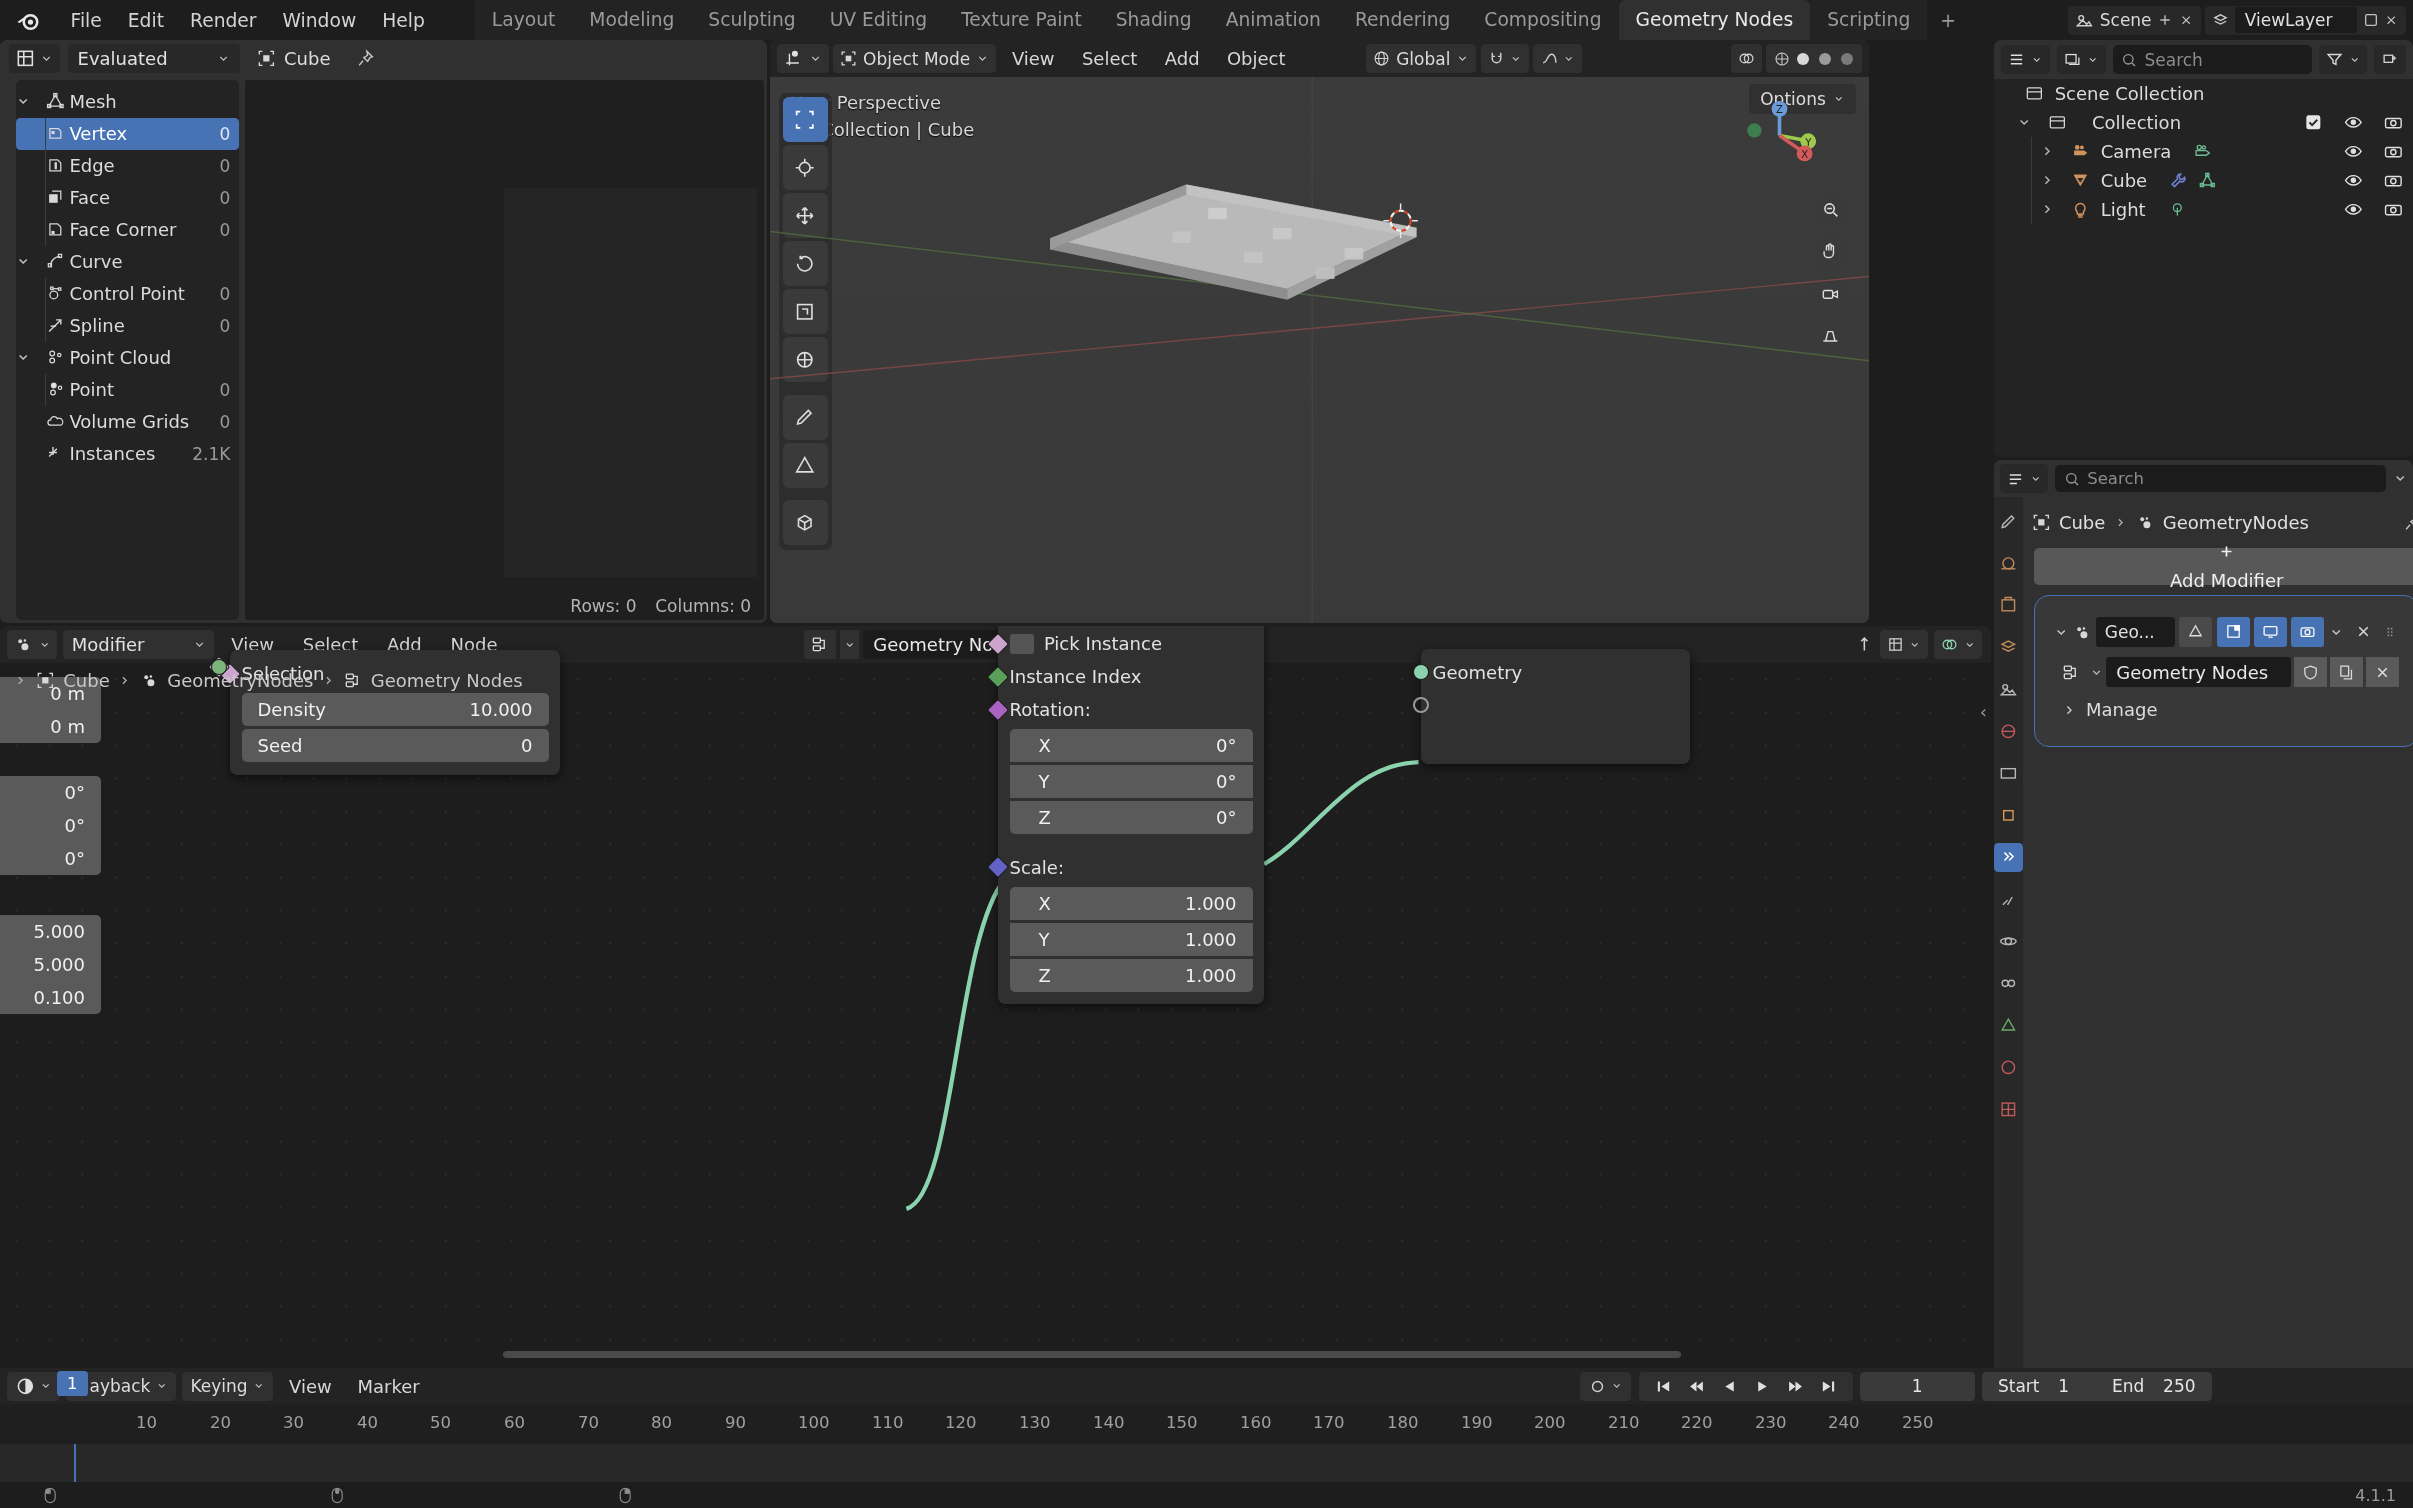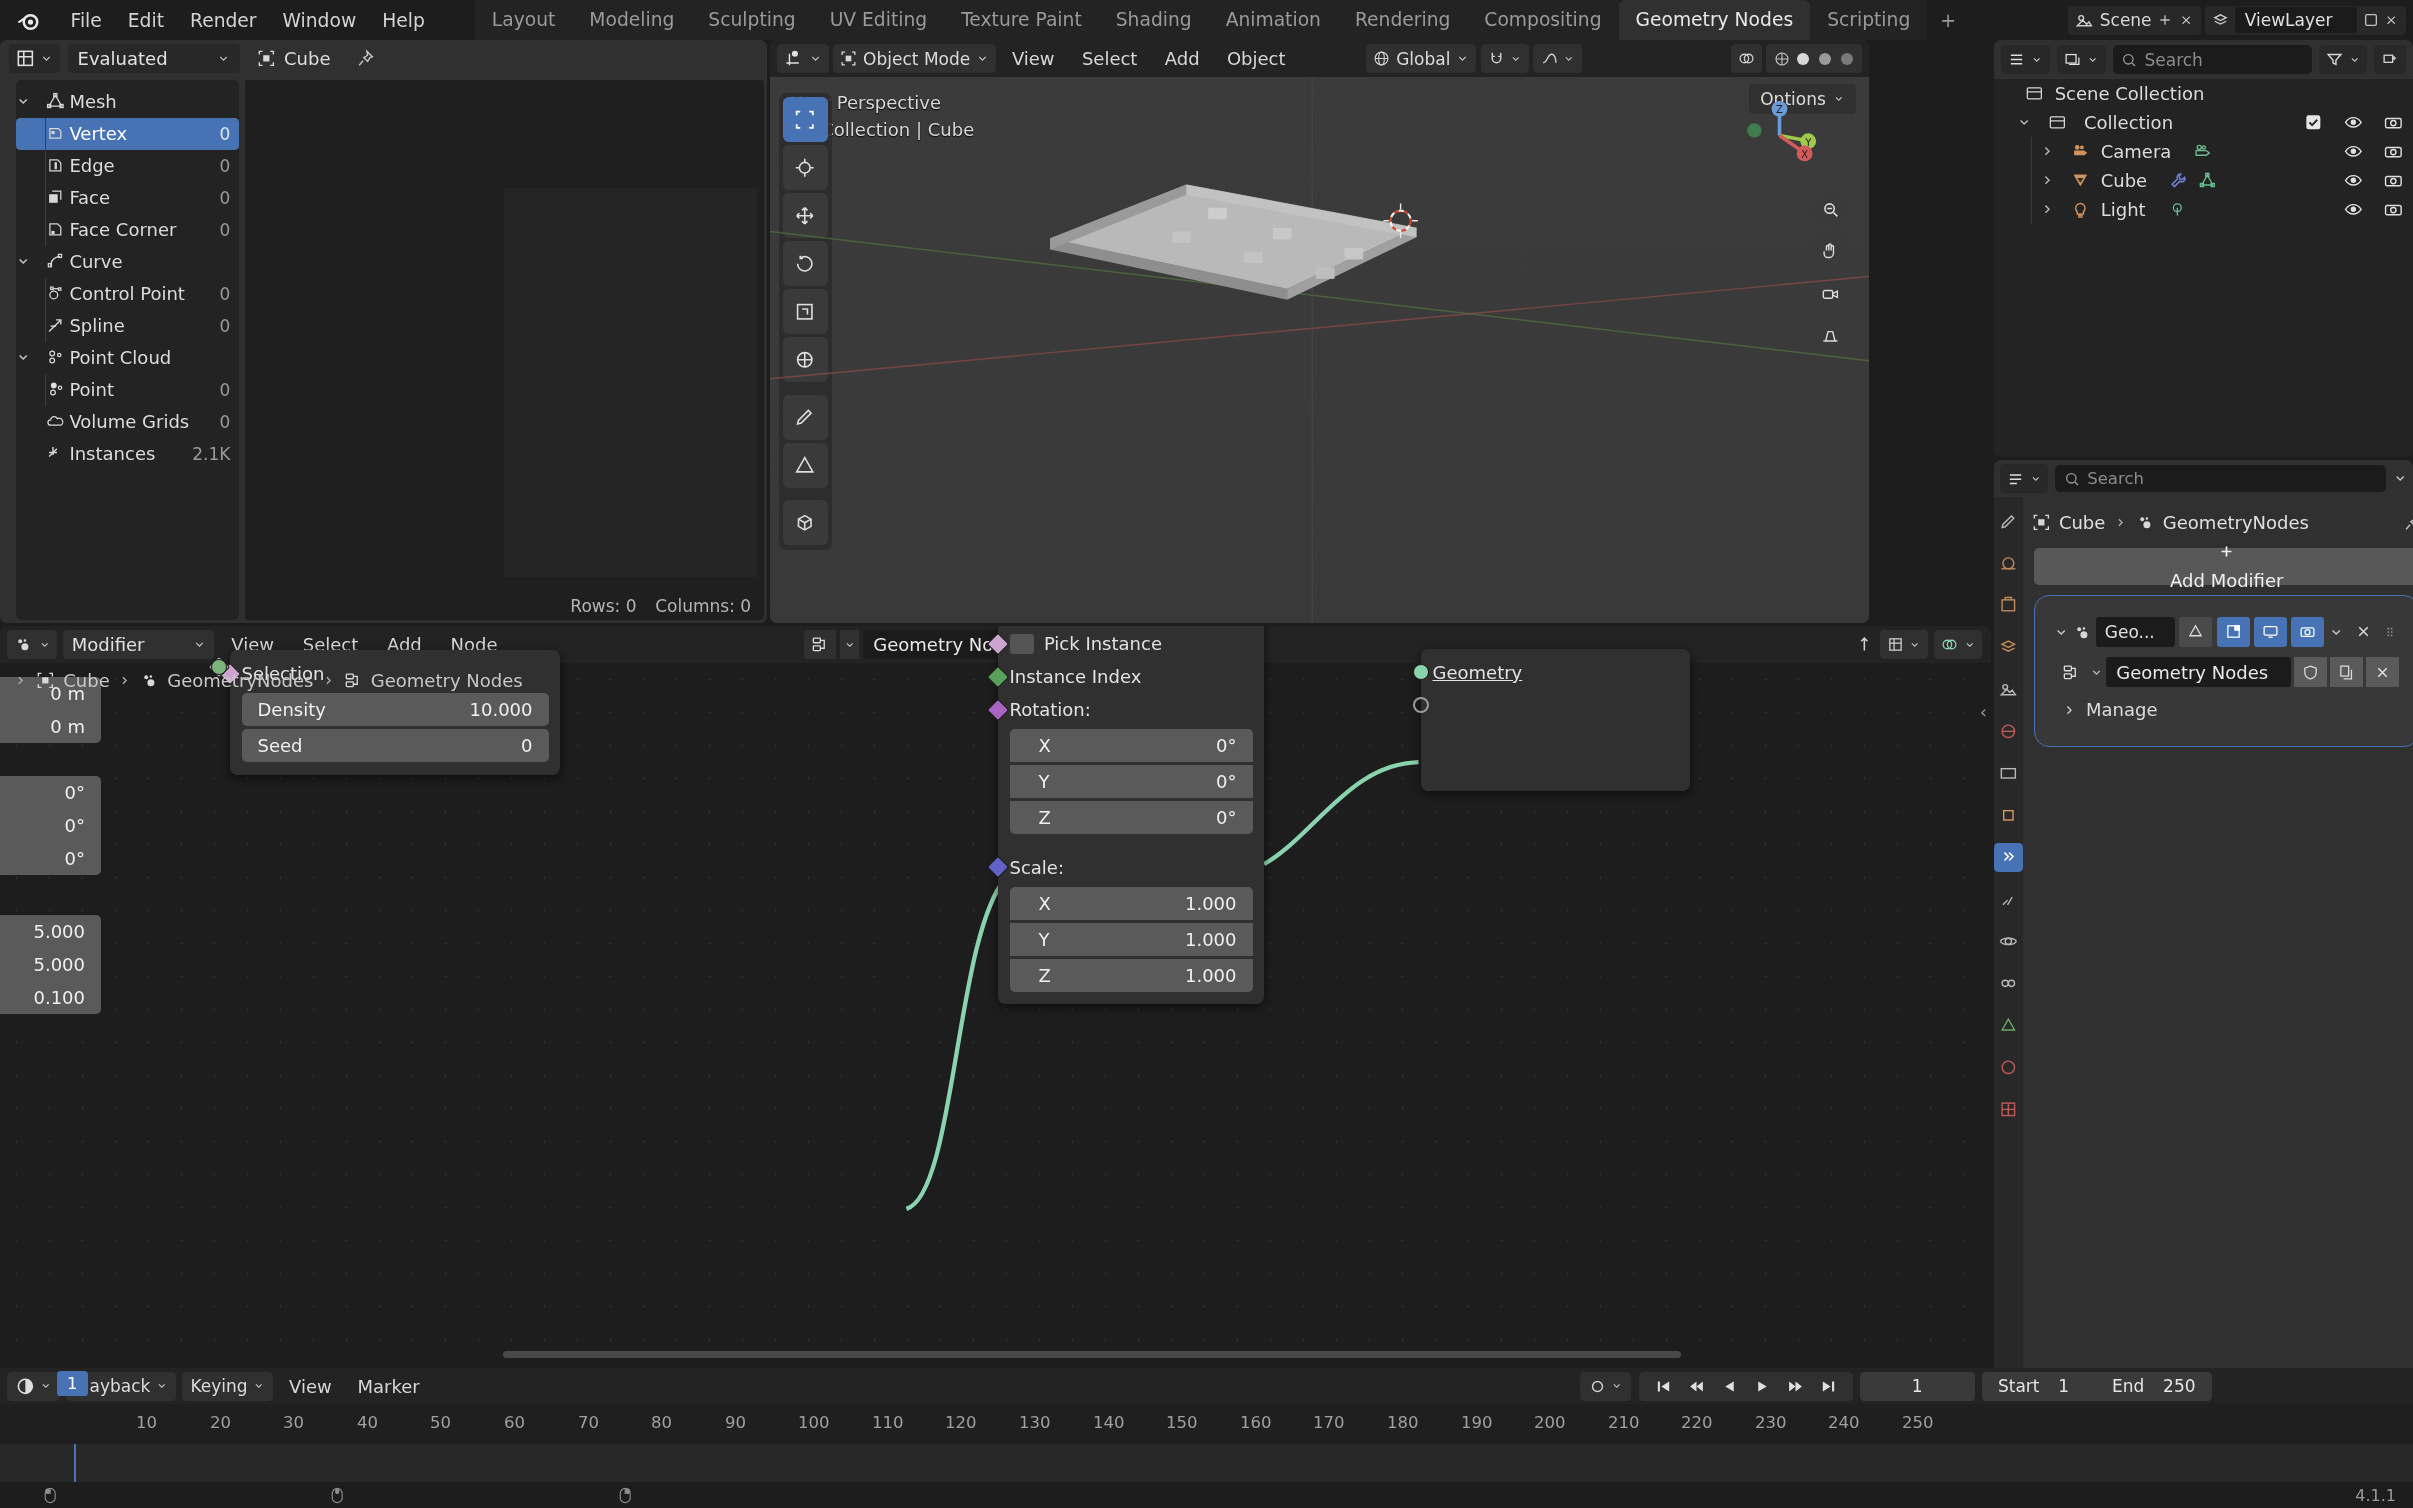--- a/index.html
+++ b/index.html
@@ -806,21 +806,21 @@
             <svg width="14.4" height="14.4" viewBox="0 0 24 24" fill="none" stroke="#b8b8b8" stroke-width="2.4">
               <path d="M6 9l6 6 6-6"></path>
             </svg>
           </span>
           <span class="ol-ico">
             <svg width="18.7" height="18.7" viewBox="0 0 24 24" fill="none" stroke="#d8d8d8" stroke-width="1.6">
               <rect x="3" y="5" width="18" height="14" rx="1.5"></rect>
               <path d="M3 10h18"></path>
             </svg>
           </span>
-          <span style="margin-left:12px">Collection</span>
+          <span style="margin-left:20px">Collection</span>
           <span class="ol-right">
             <span>
               <svg width="18.7" height="18.7" viewBox="0 0 24 24">
                 <rect x="3" y="3" width="18" height="18" rx="3" fill="#e6e6e6"></rect>
                 <path d="M7 12l3.4 3.6L17 8.6" fill="none" stroke="#2b2b2b" stroke-width="2.6"></path>
               </svg>
             </span>
             <span>
               <svg width="18.7" height="18.7" viewBox="0 0 24 24" fill="none" stroke="#e0e0e0" stroke-width="1.8">
                 <path d="M2 12s4-6 10-6 10 6 10 6-4 6-10 6S2 12 2 12z"></path>
@@ -1450,21 +1450,21 @@
             <span class="nlbl" style="flex:none;margin-left:13px">Y</span>
             <span class="nval">1.000</span>
           </div>
           <div class="nfield g-bot">
             <span class="nlbl" style="flex:none;margin-left:13px">Z</span>
             <span class="nval">1.000</span>
           </div>
         </div>
       </div>
 
-      <div class="node" style="left:1421px; top:-14.4px; width:269px; height:142px;text-decoration:underline;">
+      <div class="node" style="left:1421px; top:-14.4px; width:269px; height:115px;">
         <div class="node-body">
           <div class="nrow">
             <span class="sock left" style="top:8.6px; background:#8bd3ae;"></span>
             <span>Geometry</span>
           </div>
           <div class="nrow">
             <span class="sock left" style="top:8.6px; background:none; border:2.2px solid #9a9a9a;"></span>
           </div>
         </div>
       </div>

